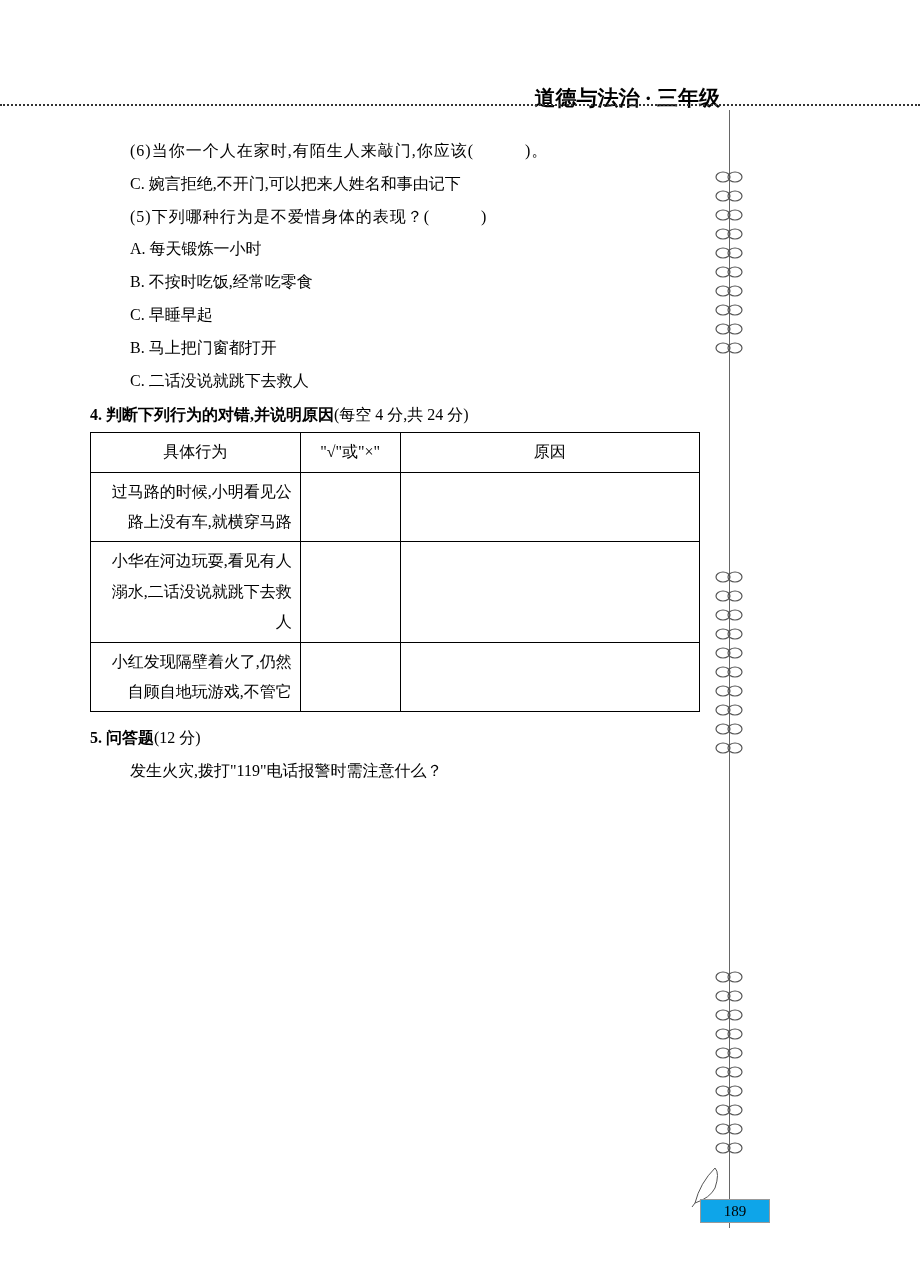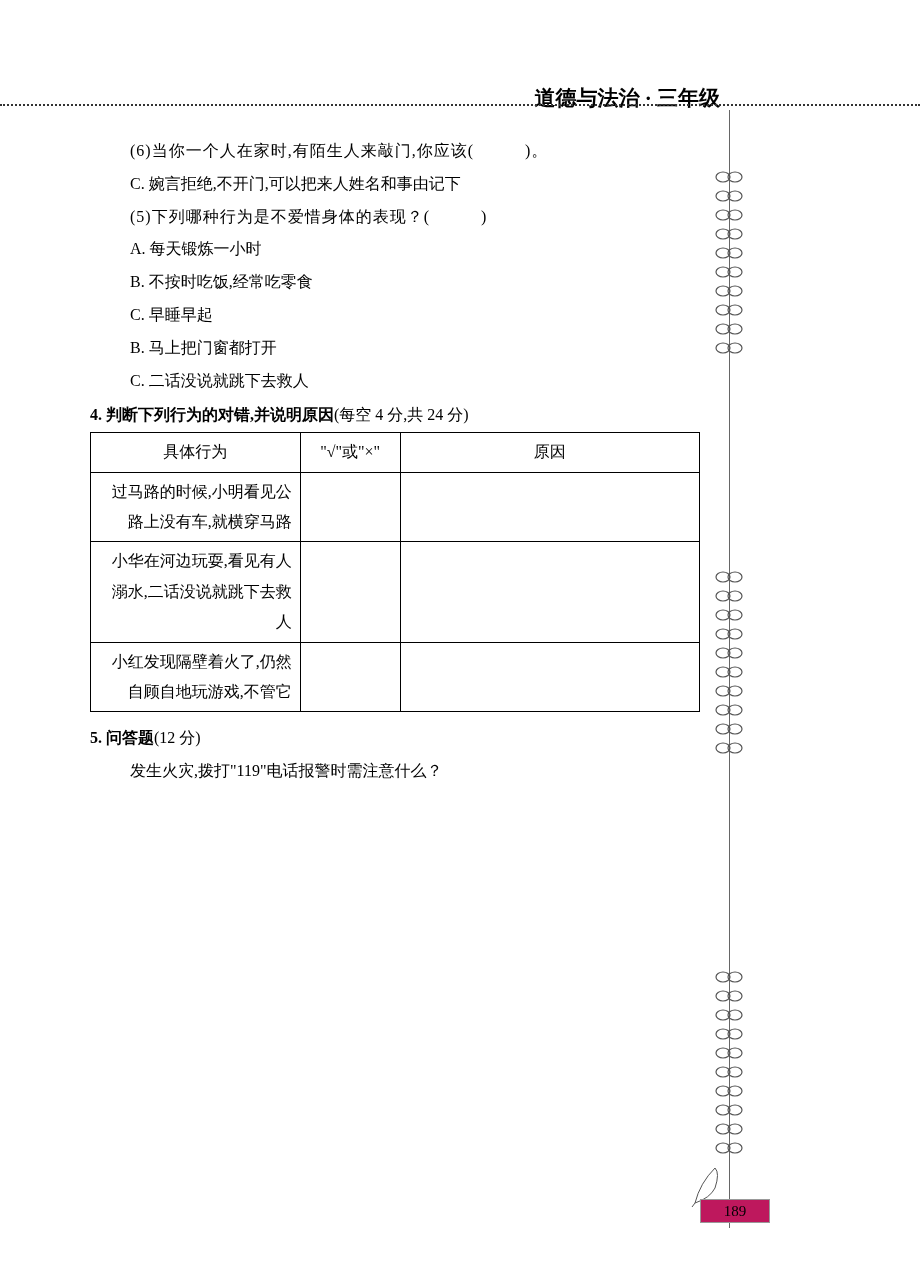--- a/index.html
+++ b/index.html
@@ -86,21 +86,21 @@
       margin-bottom: 4px;
     }
     .ring svg { display: block; }
     .page-num-box {
       position: absolute;
       bottom: 60px;
       right: 150px;
       width: 70px;
       height: 24px;
       border: 1px solid #999;
-      background: #be185d;
+      background: #0ea5e9;
       display: flex;
       align-items: center;
       justify-content: center;
       font-size: 15px;
     }
     .feather {
       position: absolute;
       bottom: 75px;
       right: 190px;
       width: 40px;

